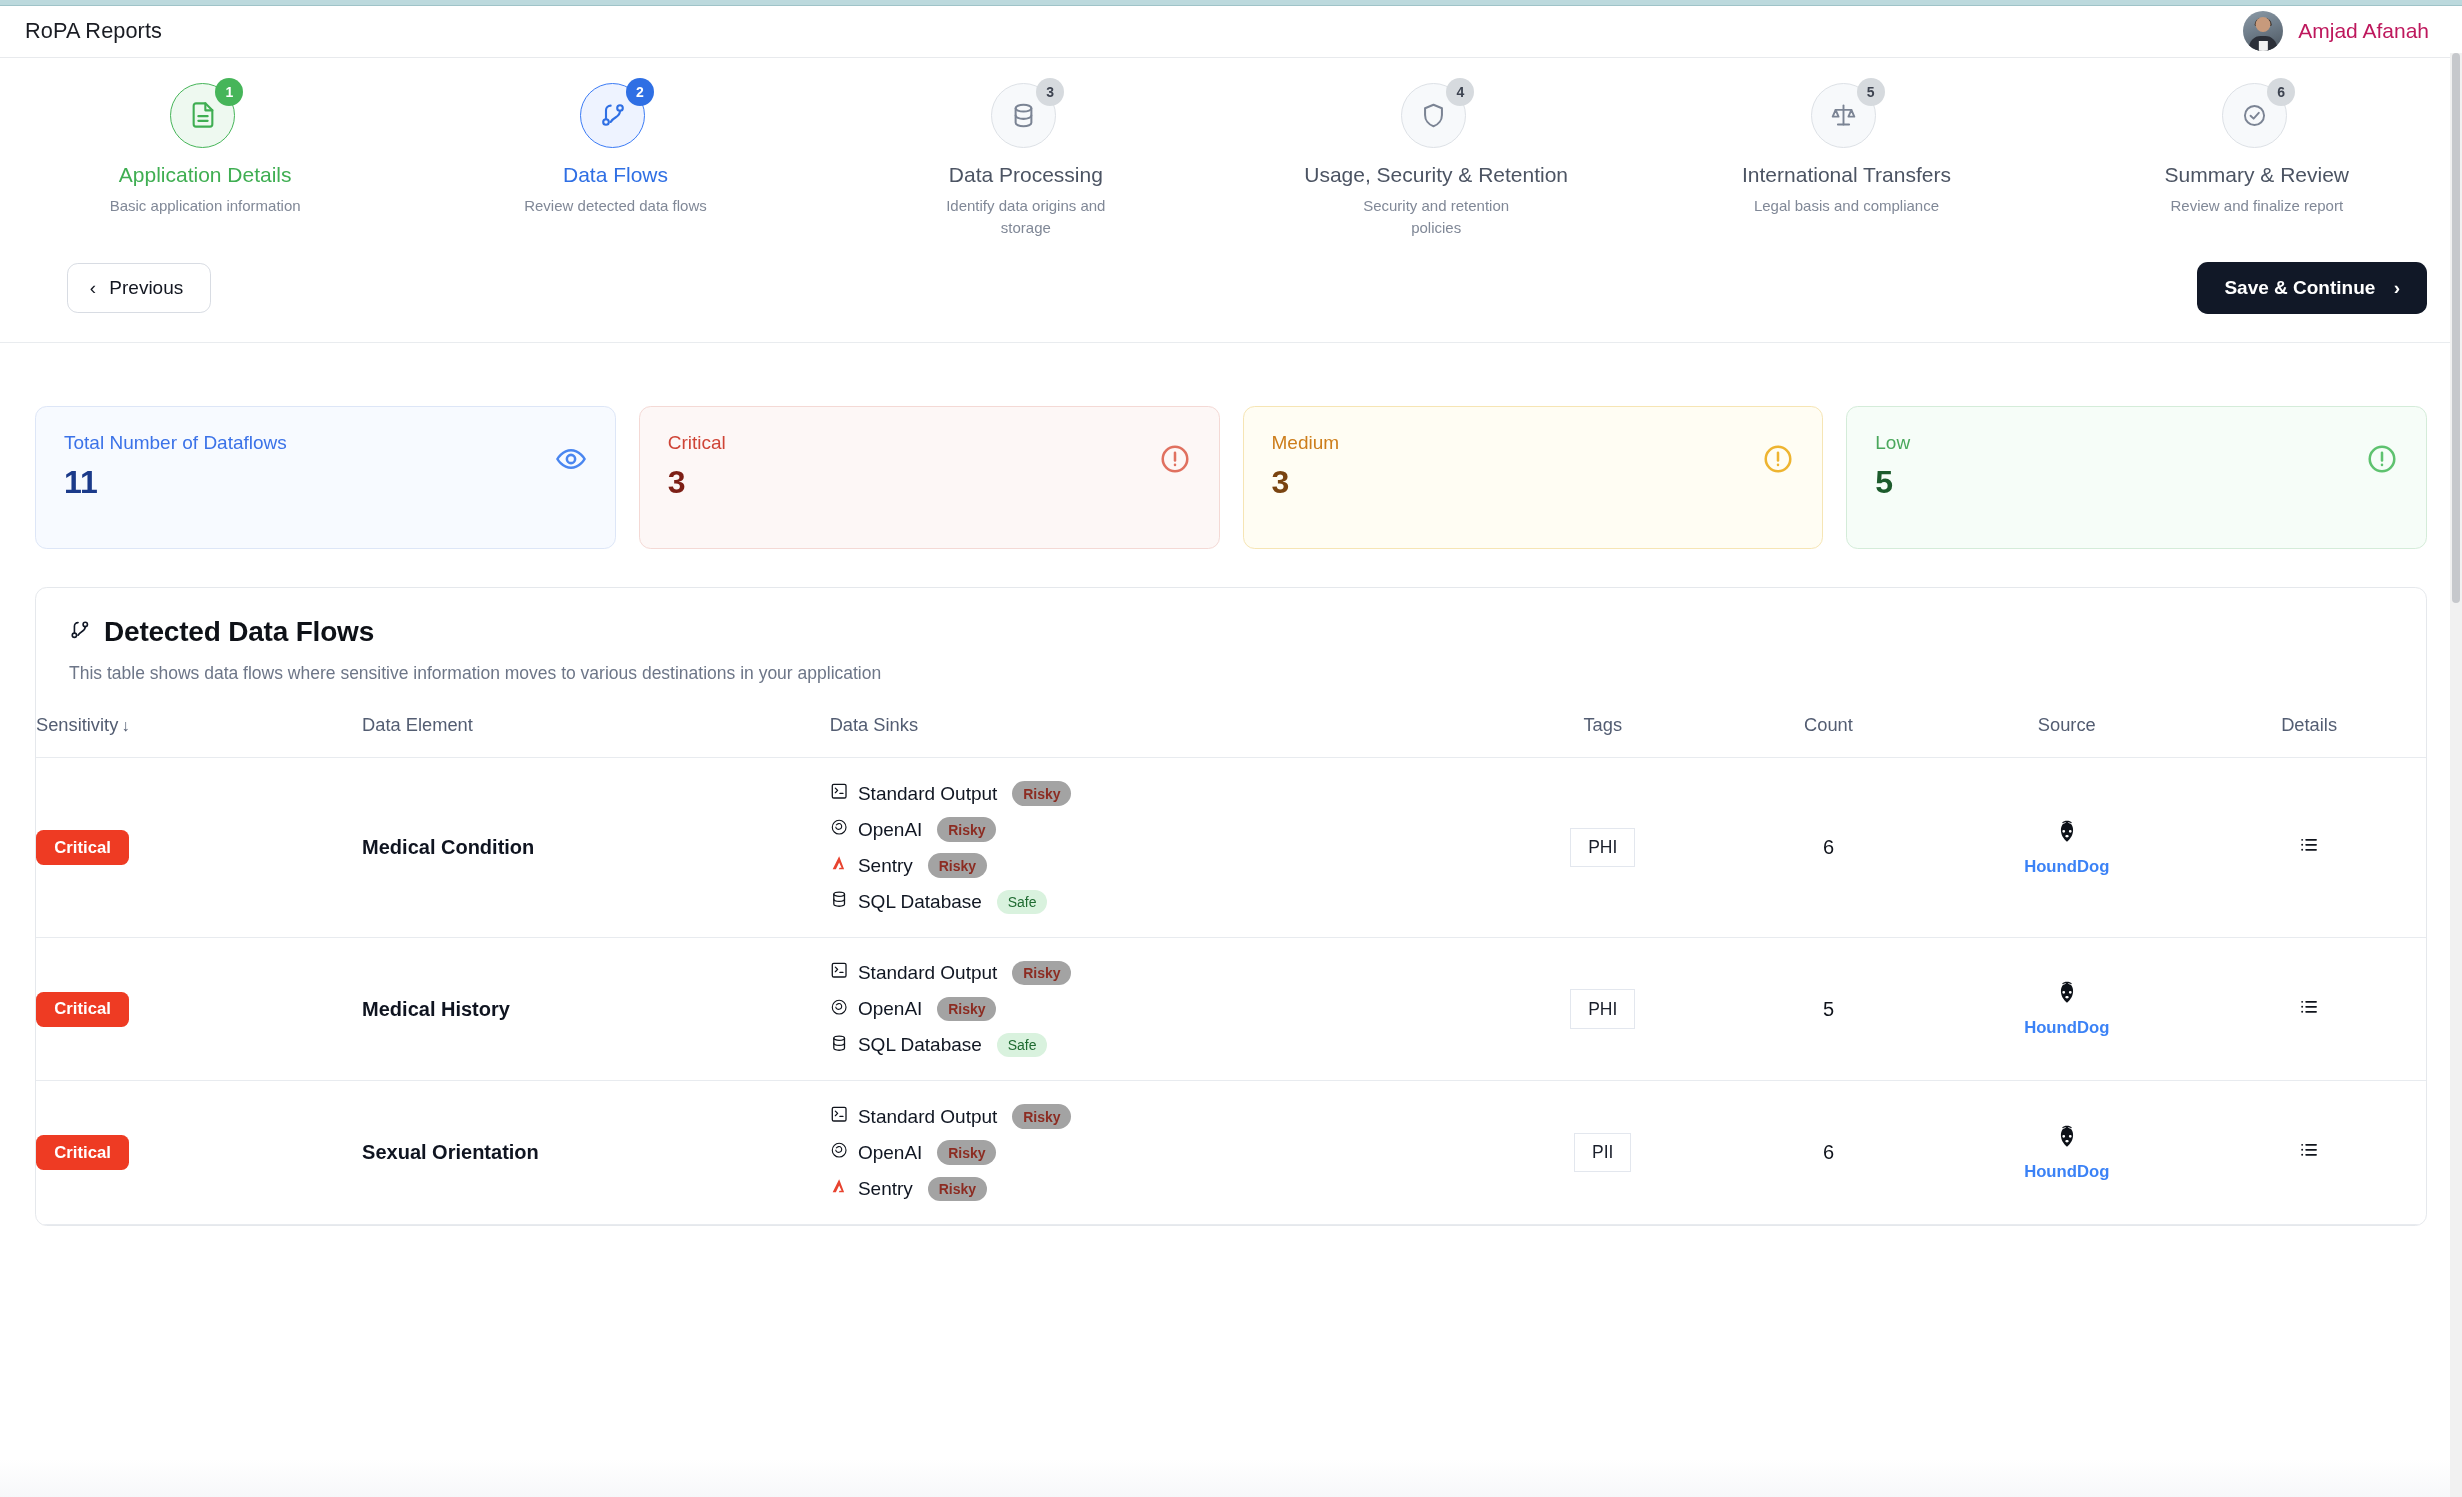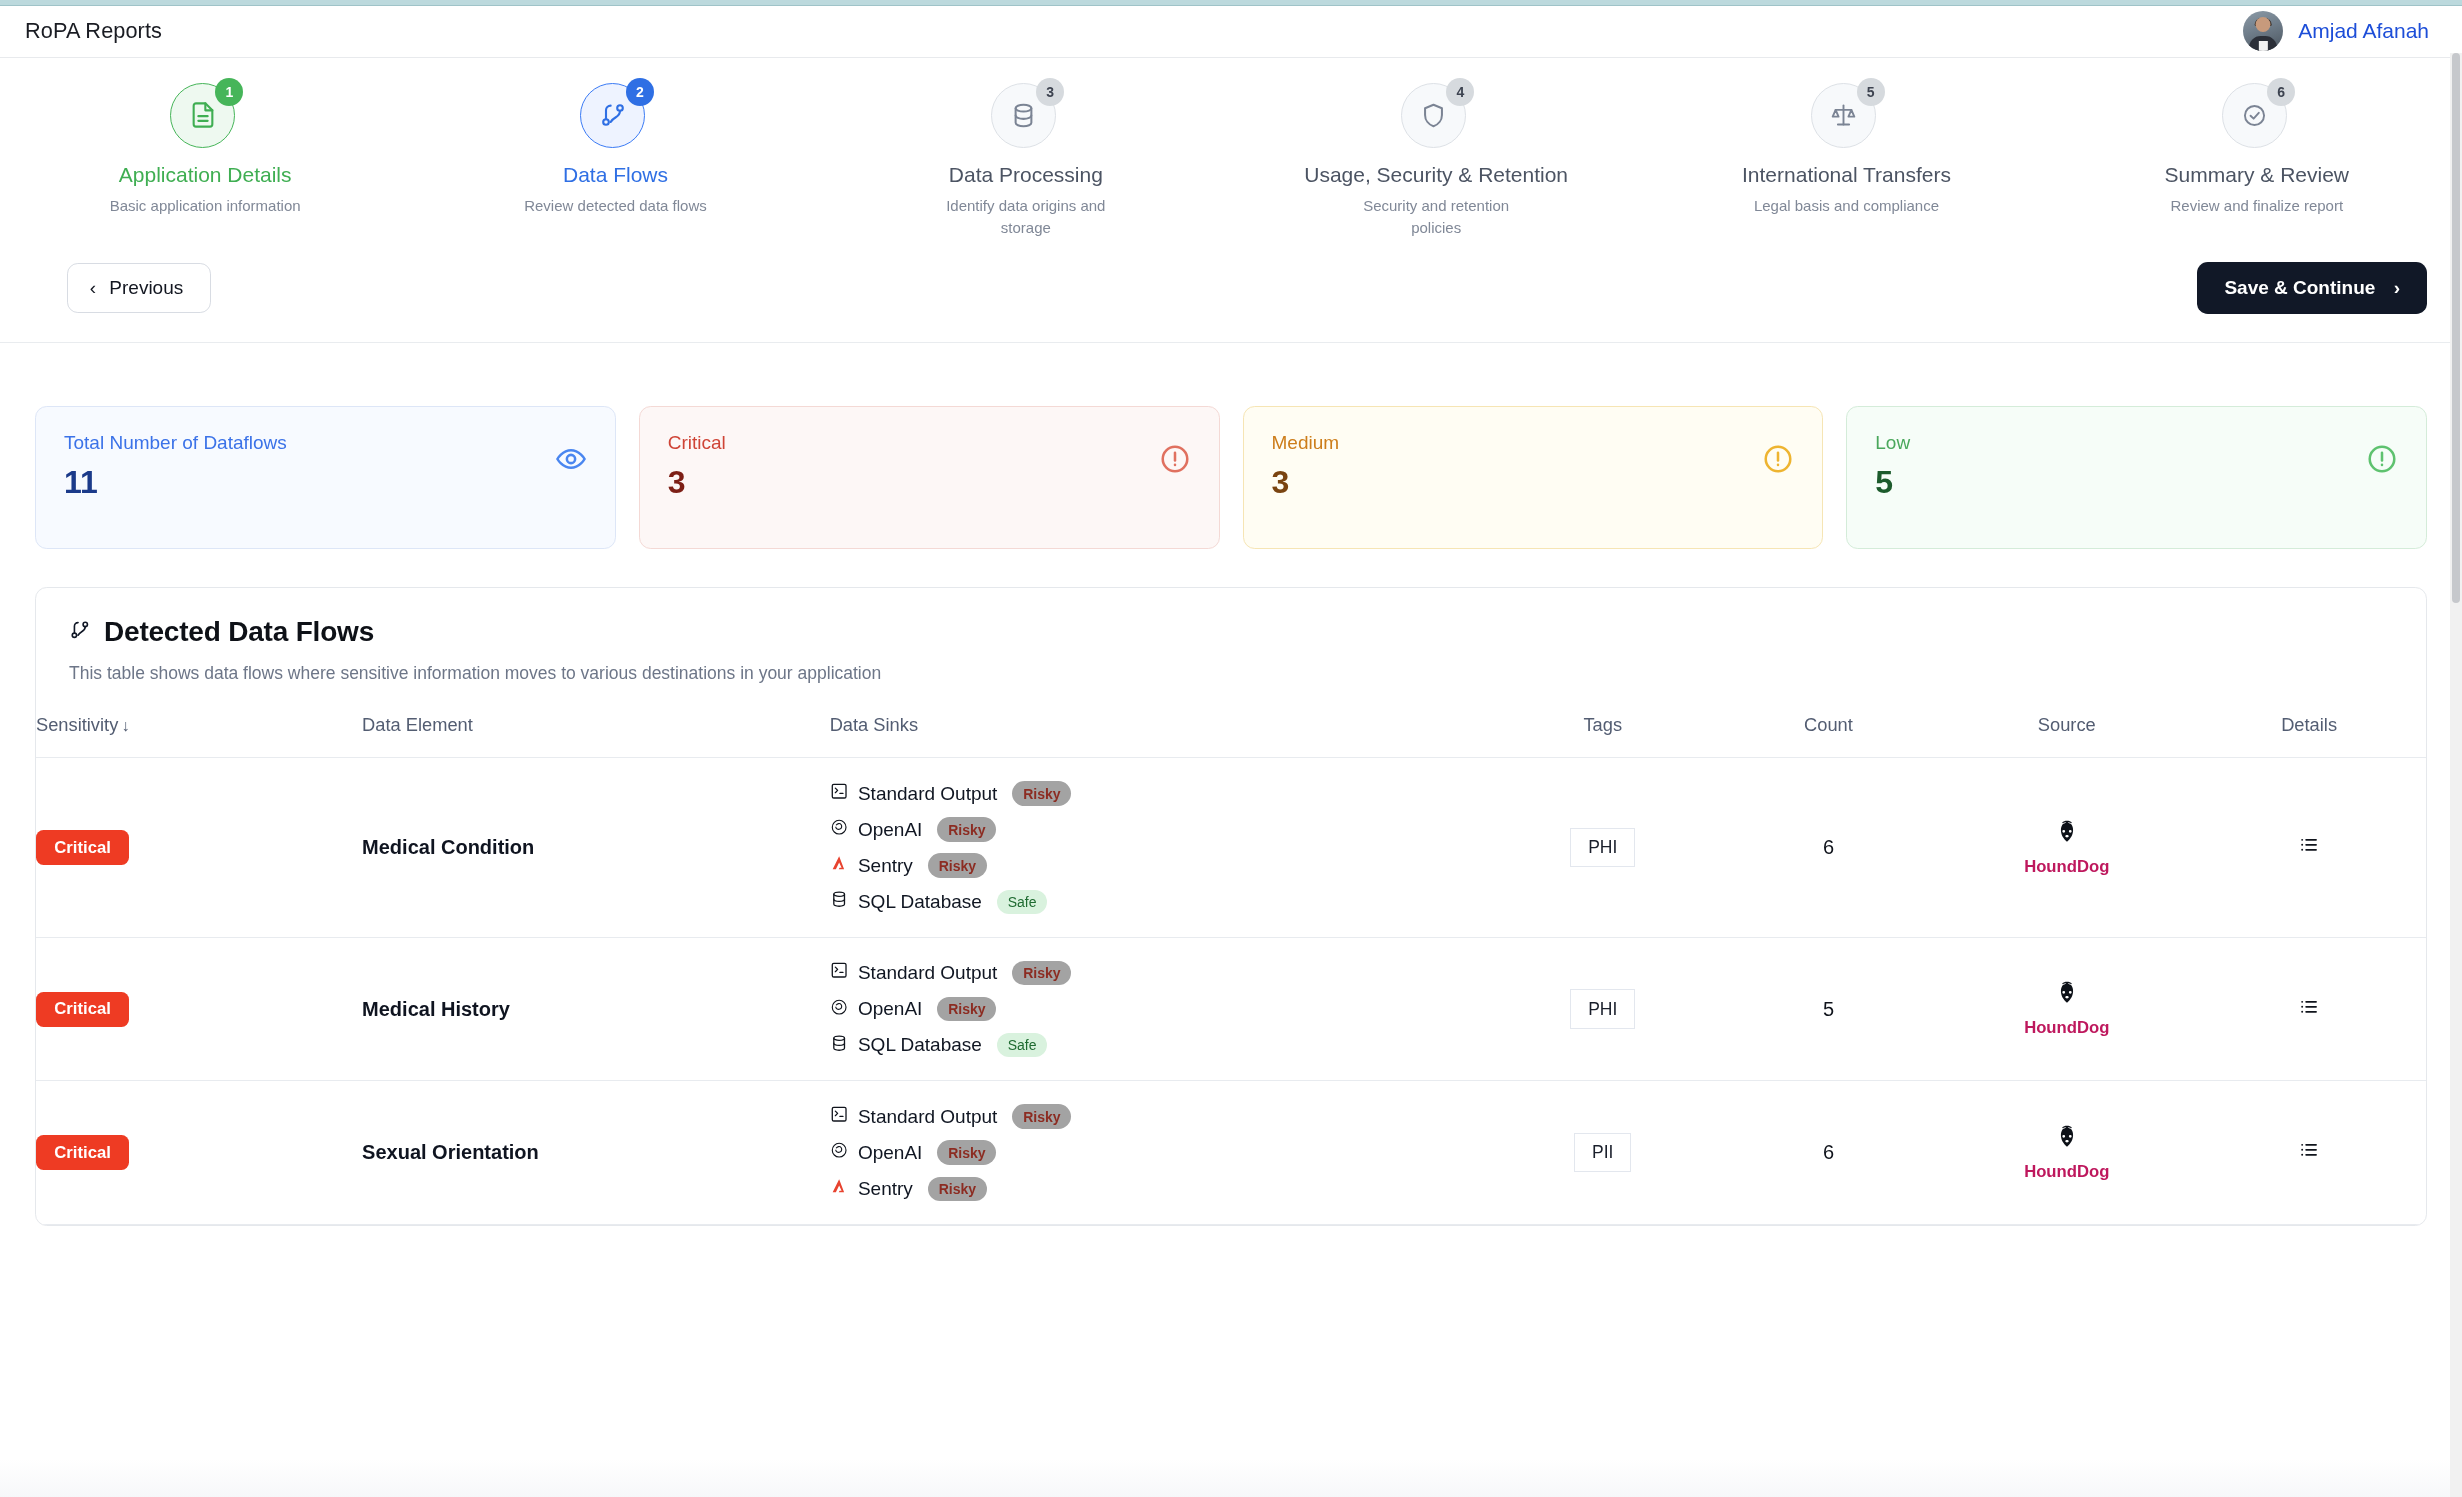--- a/index.html
+++ b/index.html
@@ -57,21 +57,21 @@
   .avatar .body {
     position: absolute; left: 50%; bottom: -1.7px;
     width: 28px; height: 16.7px; border-radius: 11.7px 11.7px 0 0;
     background: #2b2f38; transform: translateX(-50%);
   }
   .avatar .shirt {
     position: absolute; left: 50%; bottom: -1.7px;
     width: 8.3px; height: 11.7px; background: #f2f2f2;
     transform: translateX(-50%);
   }
-  .user-name { font-size: 21px; color: #1d4ed8; }
+  .user-name { font-size: 21px; color: #be185d; }
 
   
   .stepper {
     display: flex;
     padding: 21.7px 0 8.3px 0;
     background: #fff;
   }
   .step {
     flex: 1 1 0;
     display: flex;
@@ -284,21 +284,21 @@
     display: inline-block;
     border: 0.8px solid #e3e7ee;
     border-radius: 0;
     padding: 8.3px 16.7px;
     font-size: 17.5px;
     color: #1a1f2b;
     background: #fff;
   }
 
   .src-cell { display: flex; flex-direction: column; align-items: center; gap: 5px; }
-  .src-name { font-size: 16.7px; font-weight: 600; color: #be185d; }
+  .src-name { font-size: 16.7px; font-weight: 600; color: #3b82f6; }
 
   .details-btn { cursor: pointer; display:inline-flex; }
 
   
   .fade {
     position: absolute;
     left: 0; right: 0; bottom: 0;
     height: 38px;
     background: linear-gradient(to bottom, rgba(255,255,255,0) 0%, rgba(246,247,249,.92) 100%);
     pointer-events: none;

